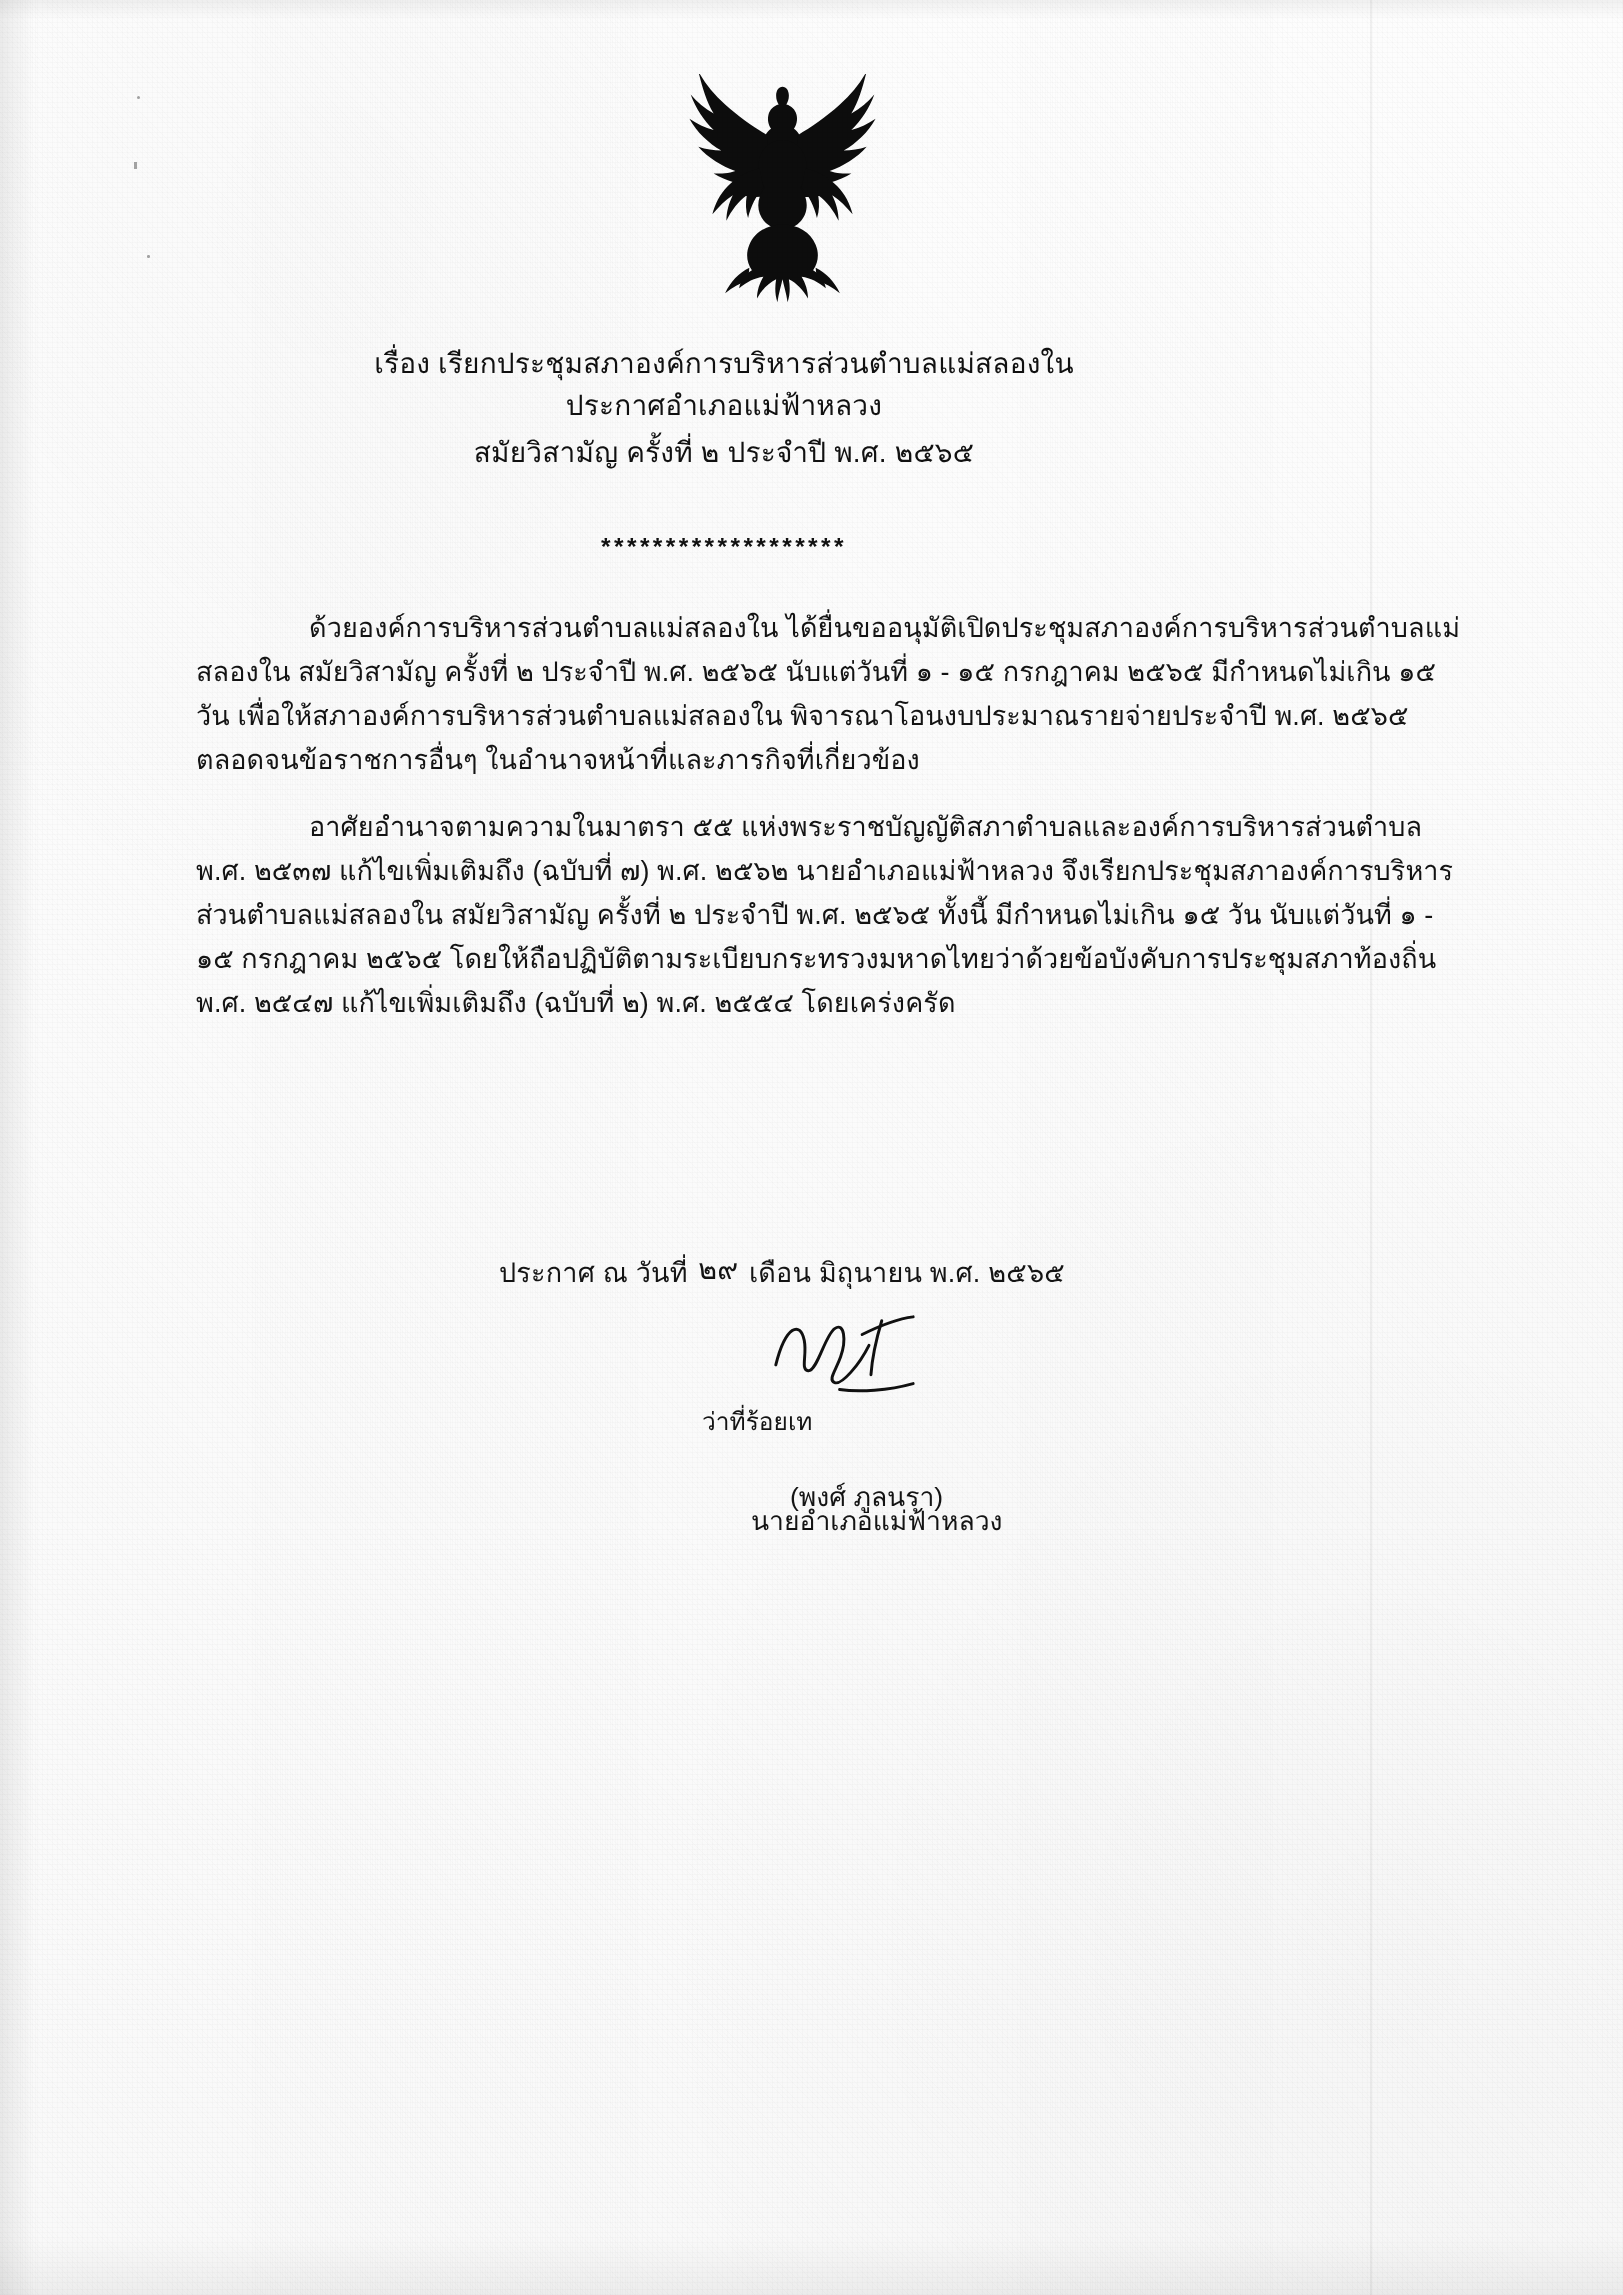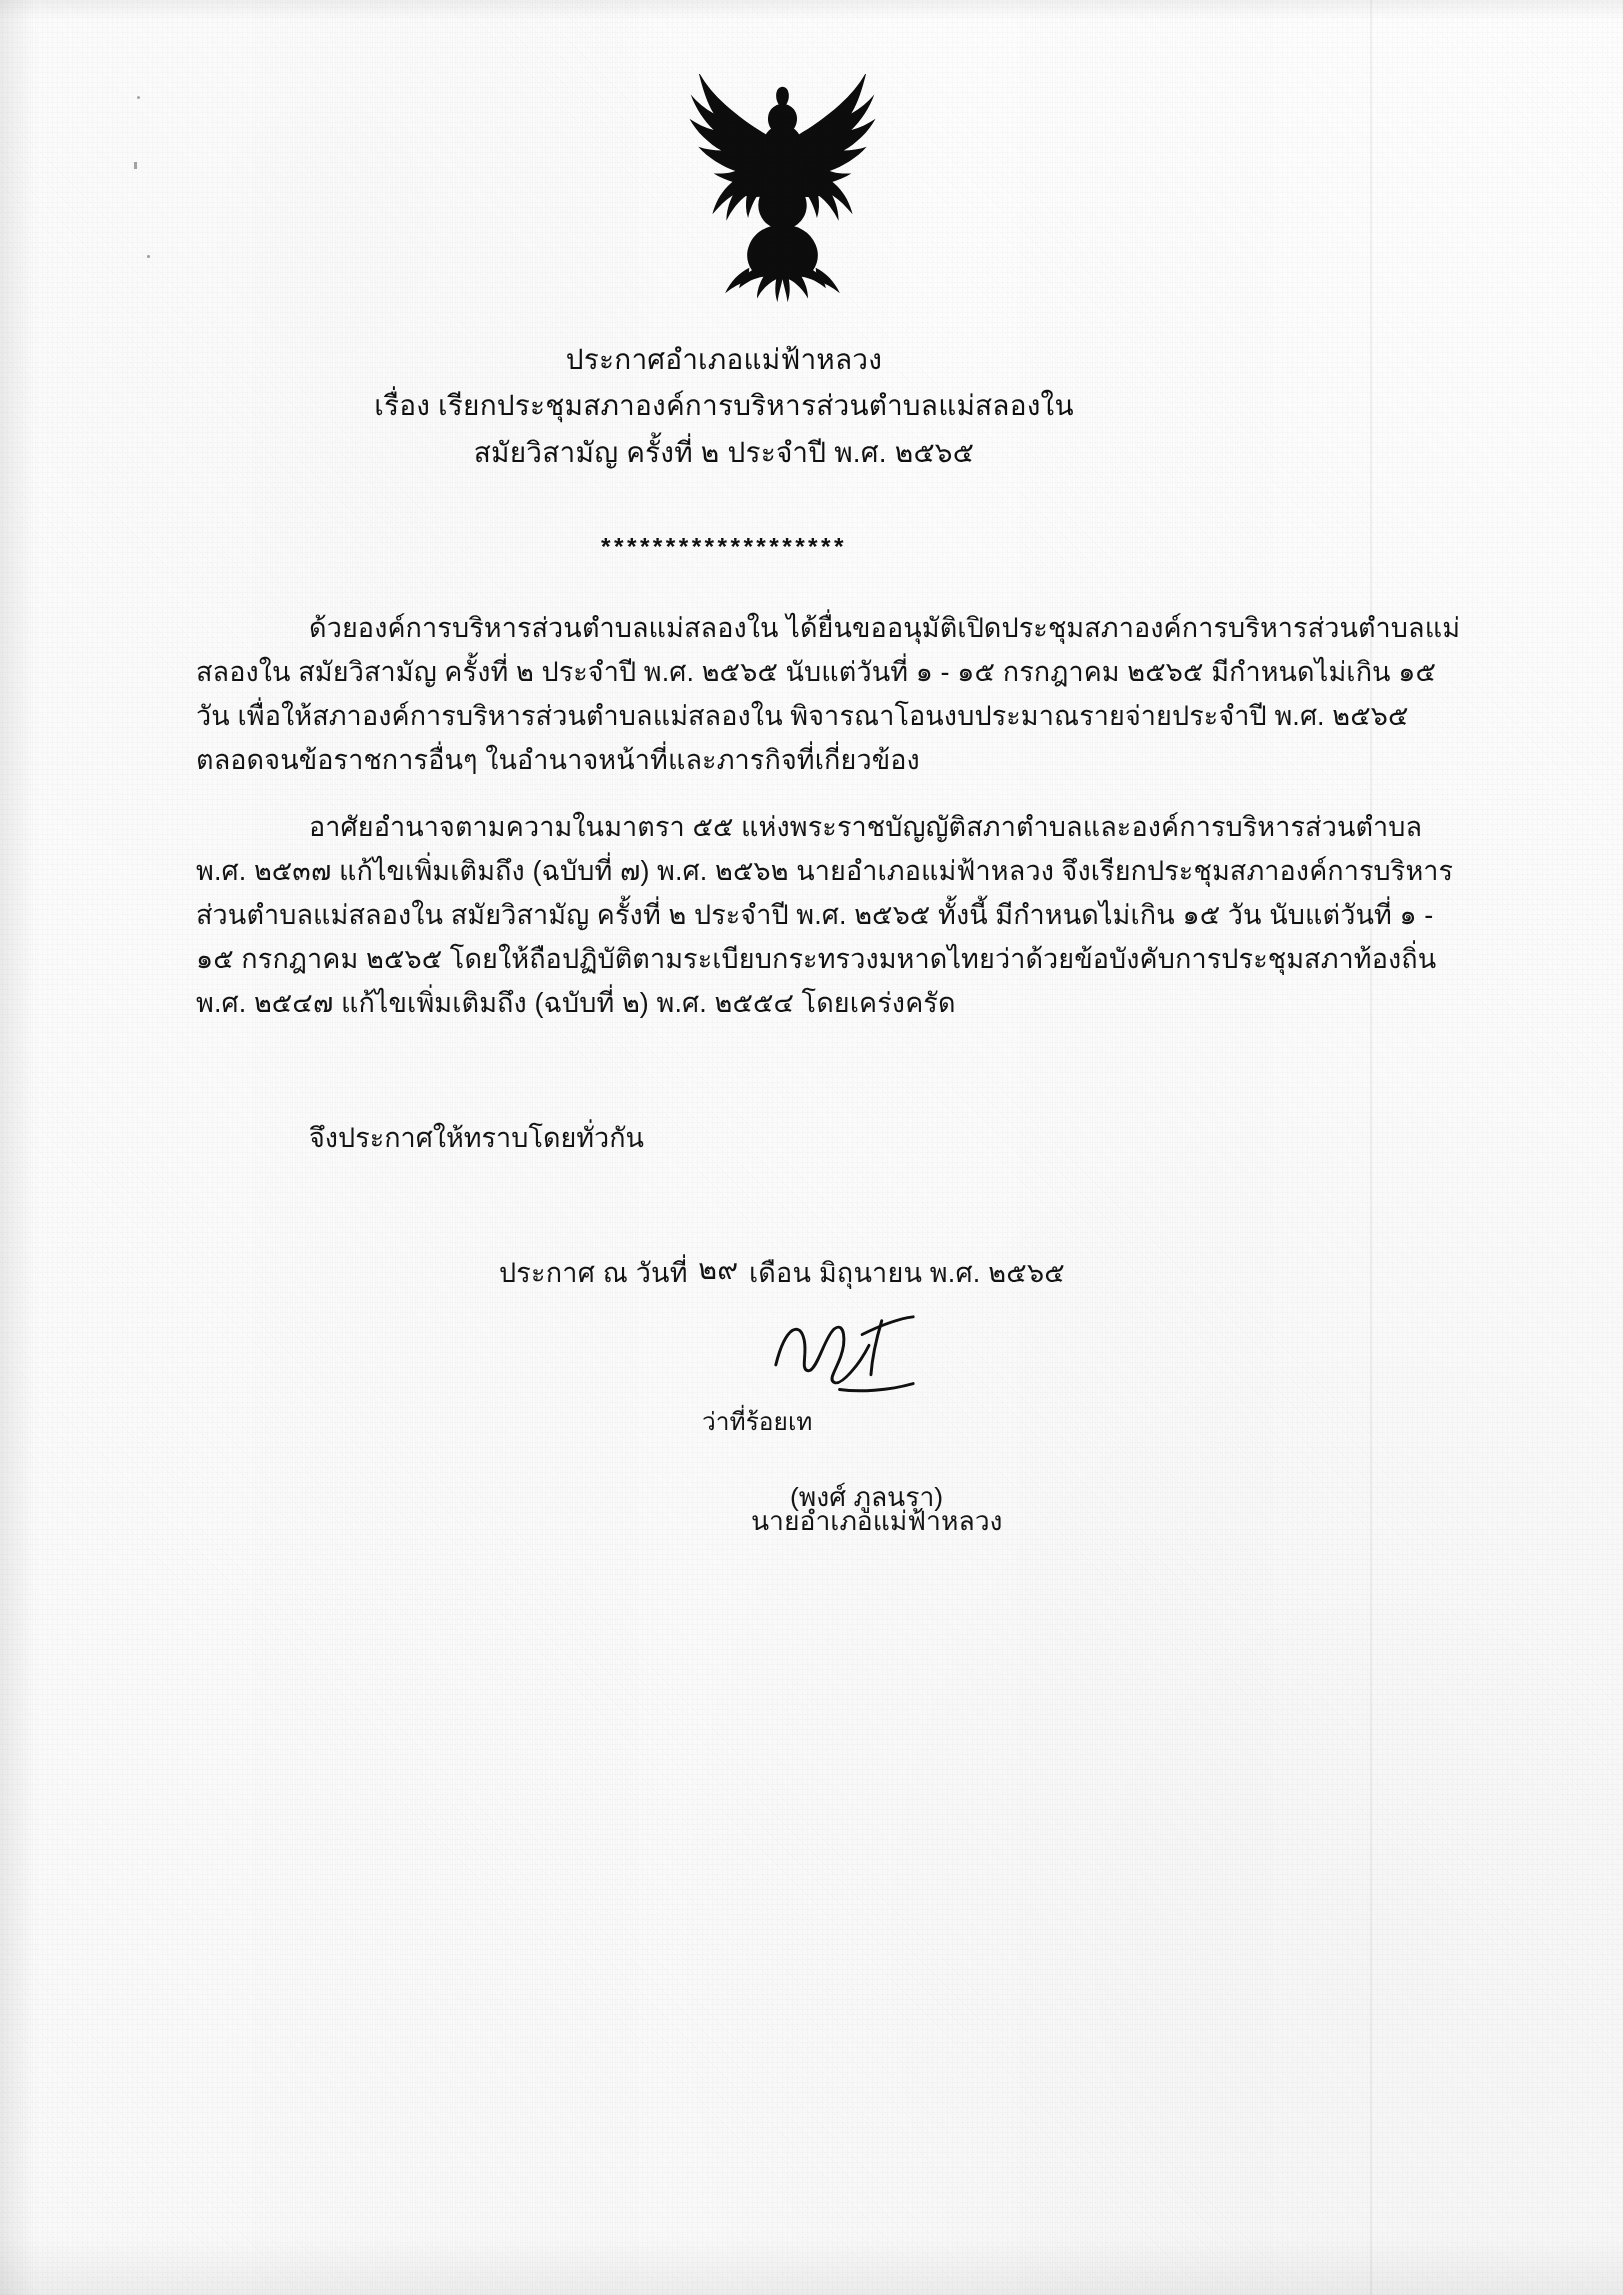--- a/index.html
+++ b/index.html
@@ -240,35 +240,32 @@
 
         <path d="M100 118 c-12 0 -22 6 -26 16 c-3 7 -2 14 2 20 c-5 3 -9 8 -10 14 c6 -5 12 -8 19 -9 c-3 5 -5 11 -5 17 c4 -7 9 -12 15 -15 c-1 6 -1 12 1 18 c1 -7 3 -13 4 -18 c1 5 3 11 4 18 c2 -6 2 -12 1 -18 c6 3 11 8 15 15 c0 -6 -2 -12 -5 -17 c7 1 13 4 19 9 c-1 -6 -5 -11 -10 -14 c4 -6 5 -13 2 -20 c-4 -10 -14 -16 -26 -16z"></path>
 
         <path d="M74 152 c-8 4 -15 11 -19 20 c6 -5 12 -8 18 -10 z"></path>
         <path d="M126 152 c8 4 15 11 19 20 c-6 -5 -12 -8 -18 -10 z"></path>
       </g>
     </svg>
   </div>
 
   <div class="heading-block">
+    <div class="h-line small-gap">เรื่อง  เรียกประชุมสภาองค์การบริหารส่วนตำบลแม่สลองใน</div>
     <div class="h-line">ประกาศอำเภอแม่ฟ้าหลวง</div>
-    <div class="h-line small-gap">เรื่อง  เรียกประชุมสภาองค์การบริหารส่วนตำบลแม่สลองใน</div>
     <div class="h-line small-gap">สมัยวิสามัญ ครั้งที่ ๒ ประจำปี พ.ศ. ๒๕๖๕</div>
   </div>
 
   <div class="stars">*******************</div>
 
   <div class="body-block">
     <p class="para"><span class="indent"></span><span>ด้วยองค์การบริหารส่วนตำบลแม่สลองใน ได้ยื่นขออนุมัติเปิดประชุมสภาองค์การบริหารส่วนตำบลแม่สลองใน สมัยวิสามัญ ครั้งที่ ๒ ประจำปี พ.ศ. ๒๕๖๕ นับแต่วันที่ ๑ - ๑๕ กรกฎาคม ๒๕๖๕ มีกำหนดไม่เกิน ๑๕ วัน เพื่อให้สภาองค์การบริหารส่วนตำบลแม่สลองใน พิจารณาโอนงบประมาณรายจ่ายประจำปี พ.ศ. ๒๕๖๕ ตลอดจนข้อราชการอื่นๆ ในอำนาจหน้าที่และภารกิจที่เกี่ยวข้อง</span></p>
     <p class="para"><span class="indent"></span><span>อาศัยอำนาจตามความในมาตรา ๕๕ แห่งพระราชบัญญัติสภาตำบลและองค์การบริหารส่วนตำบล พ.ศ. ๒๕๓๗ แก้ไขเพิ่มเติมถึง (ฉบับที่ ๗) พ.ศ. ๒๕๖๒ นายอำเภอแม่ฟ้าหลวง จึงเรียกประชุมสภาองค์การบริหารส่วนตำบลแม่สลองใน สมัยวิสามัญ ครั้งที่ ๒ ประจำปี พ.ศ. ๒๕๖๕ ทั้งนี้ มีกำหนดไม่เกิน ๑๕ วัน นับแต่วันที่ ๑ - ๑๕ กรกฎาคม ๒๕๖๕  โดยให้ถือปฏิบัติตามระเบียบกระทรวงมหาดไทยว่าด้วยข้อบังคับการประชุมสภาท้องถิ่น พ.ศ. ๒๕๔๗ แก้ไขเพิ่มเติมถึง (ฉบับที่ ๒) พ.ศ. ๒๕๕๔ โดยเคร่งครัด</span></p>
   </div>
 
-  <div class="closing">
-    <span class="indent"></span><span>จึงประกาศให้ทราบโดยทั่วกัน</span>
-  </div>
 
   <div class="dateline">
     <span>ประกาศ  ณ  วันที่</span>
     <span class="handwritten-day">๒๙</span>
     <span>เดือน</span>
     <span>มิถุนายน</span>
     <span>พ.ศ.</span>
     <span>๒๕๖๕</span>
   </div>
 

